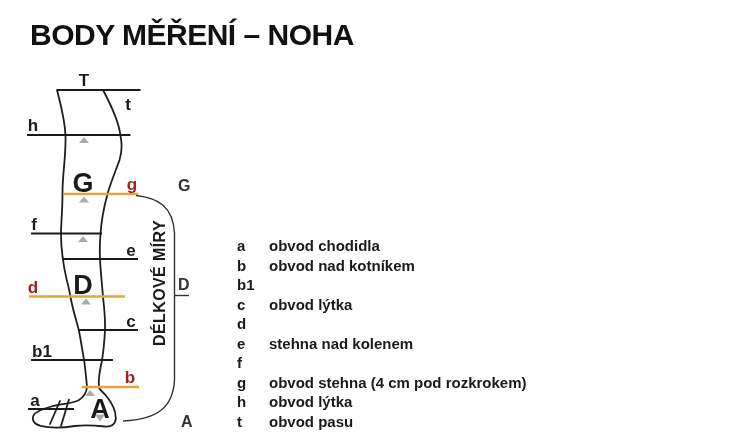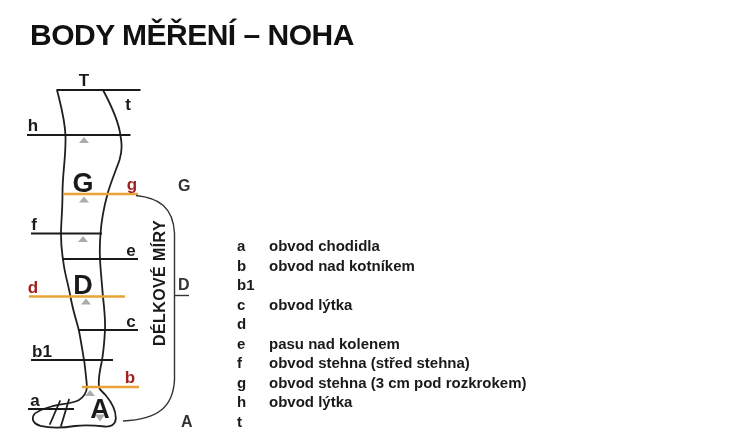--- a/index.html
+++ b/index.html
@@ -131,32 +131,32 @@
     </div>
     <div class="legend-row">
       <span class="legend-key">c</span>
       <span class="legend-label">obvod lýtka</span>
     </div>
     <div class="legend-row">
       <span class="legend-key">d</span>
     </div>
     <div class="legend-row">
       <span class="legend-key">e</span>
-      <span class="legend-label">pasu nad kolenem</span>
+      <span class="legend-label">stehna nad kolenem</span>
     </div>
     <div class="legend-row">
       <span class="legend-key">f</span>
-      <span class="legend-label">obvod stehna (střed stehna)</span>
     </div>
     <div class="legend-row">
       <span class="legend-key">g</span>
-      <span class="legend-label">obvod stehna (3 cm pod rozkrokem)</span>
+      <span class="legend-label">obvod stehna (4 cm pod rozkrokem)</span>
     </div>
     <div class="legend-row">
       <span class="legend-key">h</span>
       <span class="legend-label">obvod lýtka</span>
     </div>
     <div class="legend-row">
       <span class="legend-key">t</span>
+      <span class="legend-label">obvod pasu</span>
     </div>
   </div>
 
 </div>
 
 </body></html>

